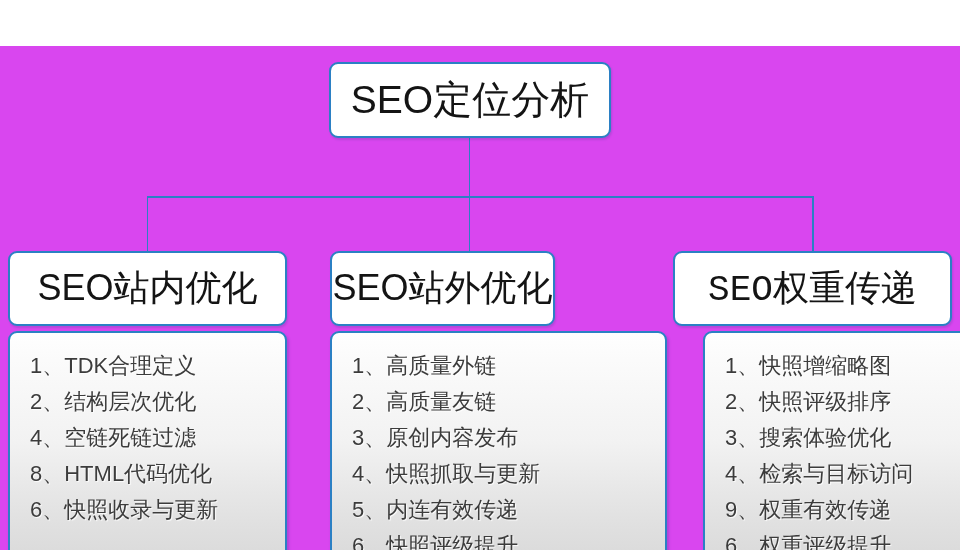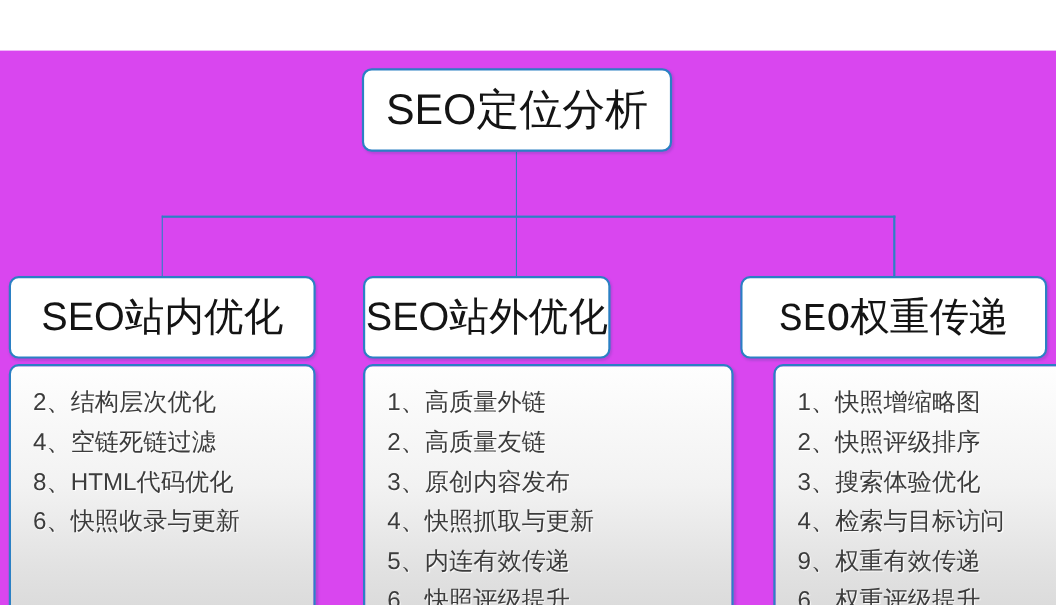--- a/index.html
+++ b/index.html
@@ -69,20 +69,21 @@
     <span>SEO站内优化</span>
   </div>
   <div class="box header-box hb-1">
     <span>SEO站外优化</span>
   </div>
   <div class="box header-box hb-2">
     <span>SEO权重传递</span>
   </div>
 
   <div class="list-box lb-0">
+      <div class="item">1、TDK合理定义</div>
       <div class="item">2、结构层次优化</div>
       <div class="item">4、空链死链过滤</div>
       <div class="item">8、HTML代码优化</div>
       <div class="item">6、快照收录与更新</div>
     </div>
   <div class="list-box lb-1">
       <div class="item">1、高质量外链</div>
       <div class="item">2、高质量友链</div>
       <div class="item">3、原创内容发布</div>
       <div class="item">4、快照抓取与更新</div>

